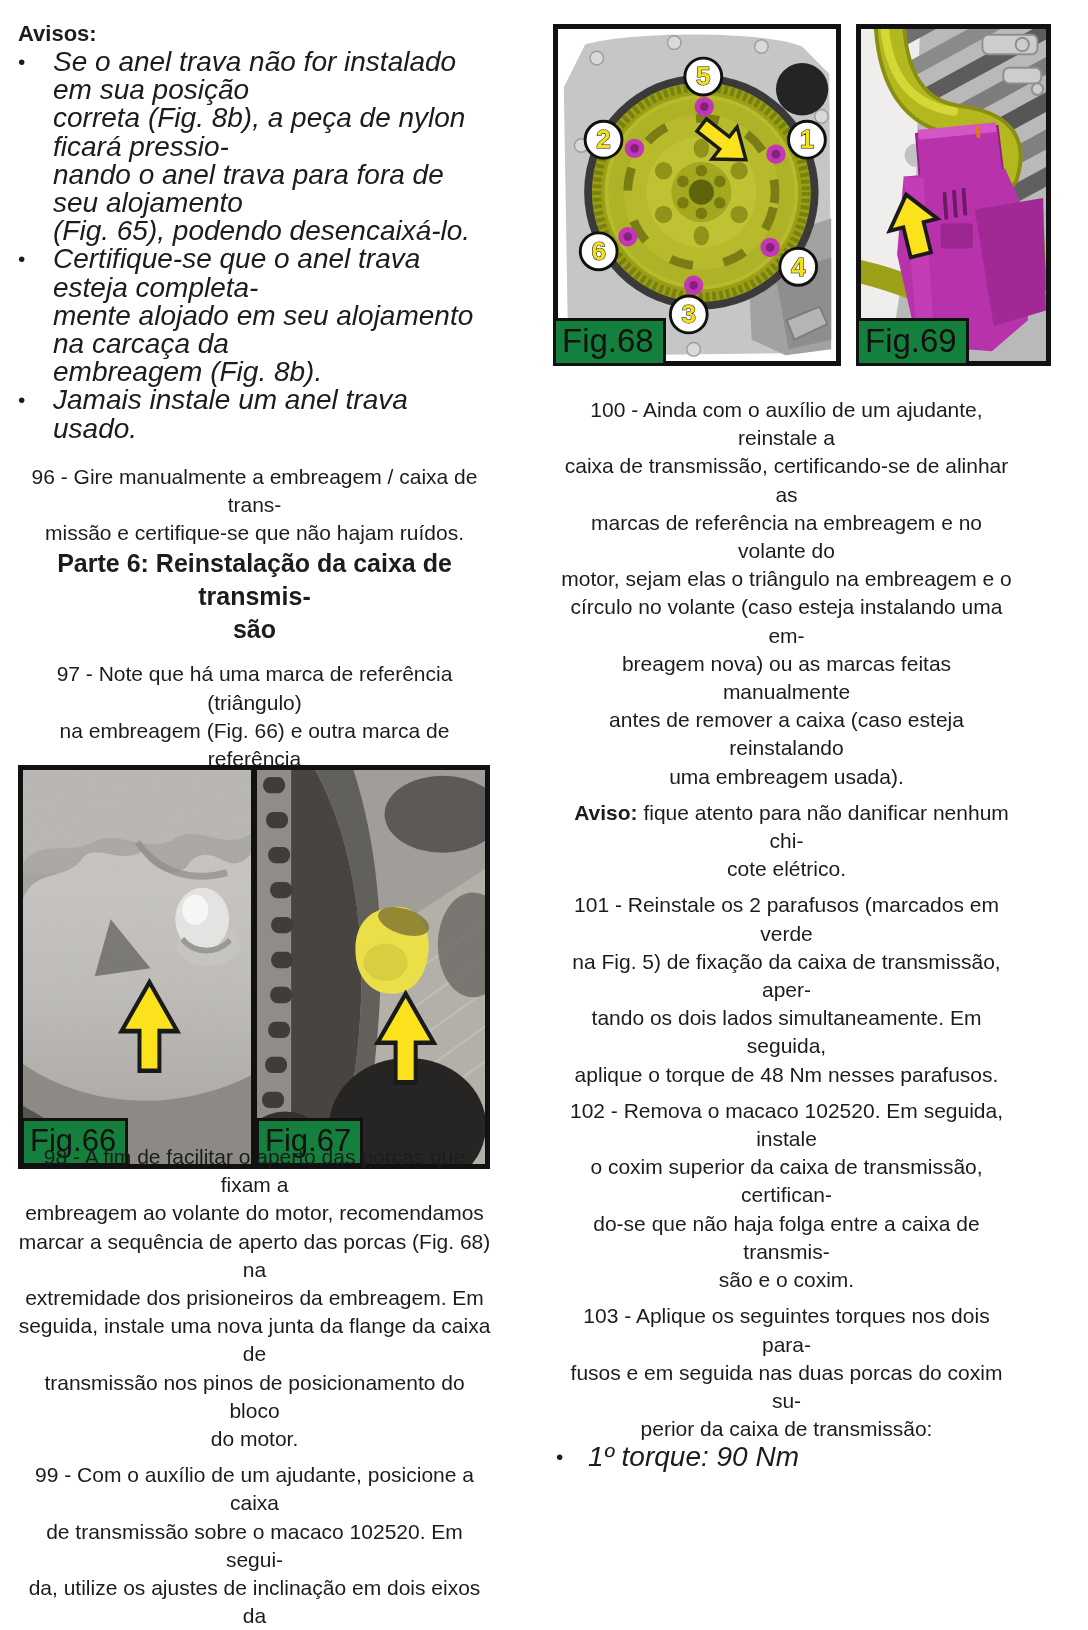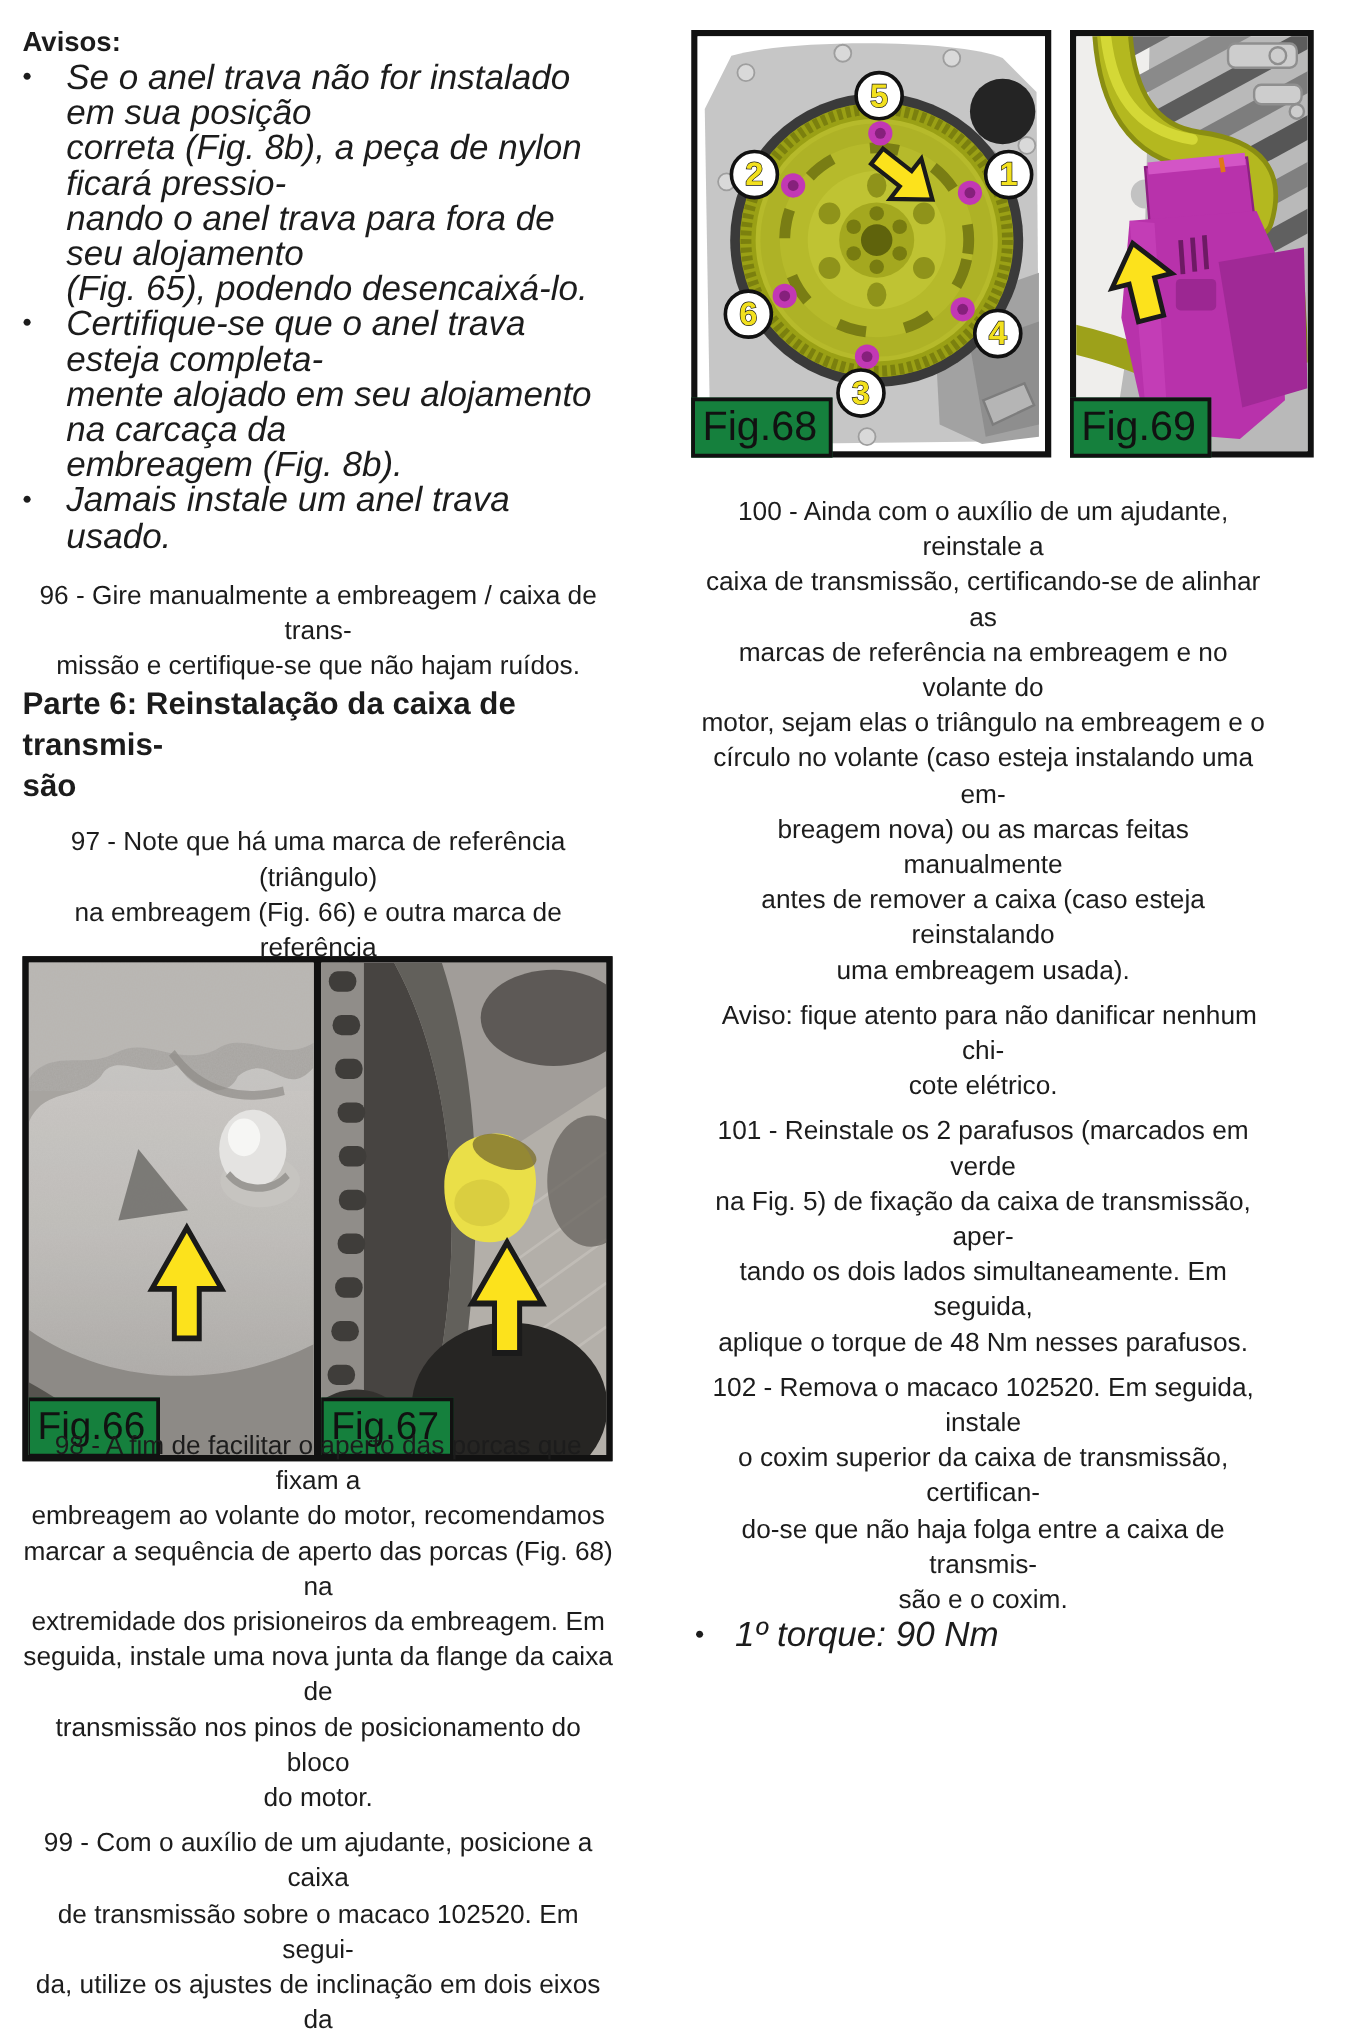--- a/index.html
+++ b/index.html
@@ -6,26 +6,26 @@
   #page{position:relative;width:1088px;height:1630px;background:#ffffff;overflow:hidden;
         font-family:"Liberation Sans","DejaVu Sans",sans-serif;color:#1c1c1c;}
   .col{position:absolute;}
   .col-left{left:18px;top:20px;width:473px;}
   .col-left2{left:18px;top:1143px;width:473px;}
   .col-right{left:556px;top:396px;width:461px;}
   .para{font-size:21px;line-height:28.2px;white-space:pre-line;text-align:center;margin:0;}
   .m8{margin-top:8px;} .m6{margin-top:6px;} .m10{margin-top:10px;} .m12{margin-top:12px;}
   .m14{margin-top:14px;} .m18{margin-top:18px;} .m20{margin-top:20px;}
   .h-avisos{font-size:22px;font-weight:bold;line-height:28px;margin:0;}
-  .h-part{font-size:25px;font-weight:bold;line-height:33px;margin:0;white-space:pre-line;}
+  .h-part{font-size:25px;font-weight:bold;line-height:33px;margin:0;white-space:pre-line;text-align:center;}
   .bullet-row{display:flex;margin:0;}
   .bullet-row .dot{width:35px;flex:0 0 35px;font-size:21px;line-height:28.2px;}
   .bullet-row .btxt{flex:1;font-size:28px;line-height:28.2px;white-space:pre-line;font-style:italic;}
   .bullet-row.rt .dot{width:32px;flex:0 0 32px;}
-  .aviso b{font-weight:normal;margin-left:10px;}
+  .aviso b{font-weight:bold;margin-left:10px;}
   
   .figpair-top{position:absolute;left:553px;top:24px;width:498px;height:342px;}
   .panel{position:absolute;box-sizing:border-box;border:5px solid #111;background:#fff;overflow:visible;}
   .p68{left:0;top:0;width:288px;height:342px;}
   .p69{left:303px;top:0;width:195px;height:342px;}
   .figpair-bottom{position:absolute;left:18px;top:765px;width:472px;height:404px;
       box-sizing:border-box;border:5px solid #111;background:#111;display:flex;gap:6px;}
   .photo-panel{position:relative;flex:1 1 0;overflow:hidden;background:#b7b4b0;}
   .panel svg,.photo-panel svg{display:block;width:100%;height:100%;}
   .fig-label{position:absolute;background:#15803d;border:3px solid #111;color:#111;
@@ -348,20 +348,23 @@
     <p class="para m8">101 - Reinstale os 2 parafusos (marcados em verde
 na Fig. 5) de fixação da caixa de transmissão, aper-
 tando os dois lados simultaneamente. Em seguida,
 aplique o torque de 48 Nm nesses parafusos.</p>
     <p class="para m8">102 - Remova o macaco 102520. Em seguida, instale
 o coxim superior da caixa de transmissão, certifican-
 do-se que não haja folga entre a caixa de transmis-
 são e o coxim.</p>
 
 
+    <p class="para m8">103 - Aplique os seguintes torques nos dois para-
+fusos e em seguida nas duas porcas do coxim su-
+perior da caixa de transmissão:</p>
 
     <div class="bullet-row rt m6">
       <span class="dot">•</span>
       <span class="btxt">1º torque: 90 Nm</span>
     </div>
 
   </div>
 
 </div>
 

